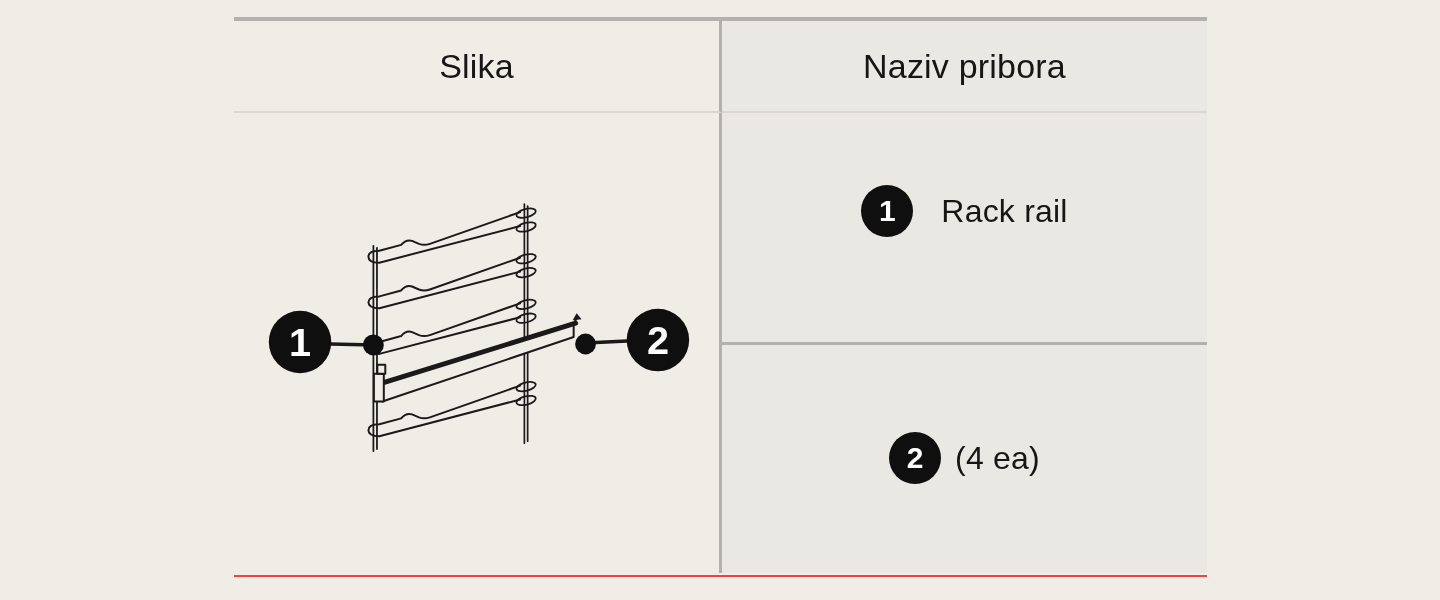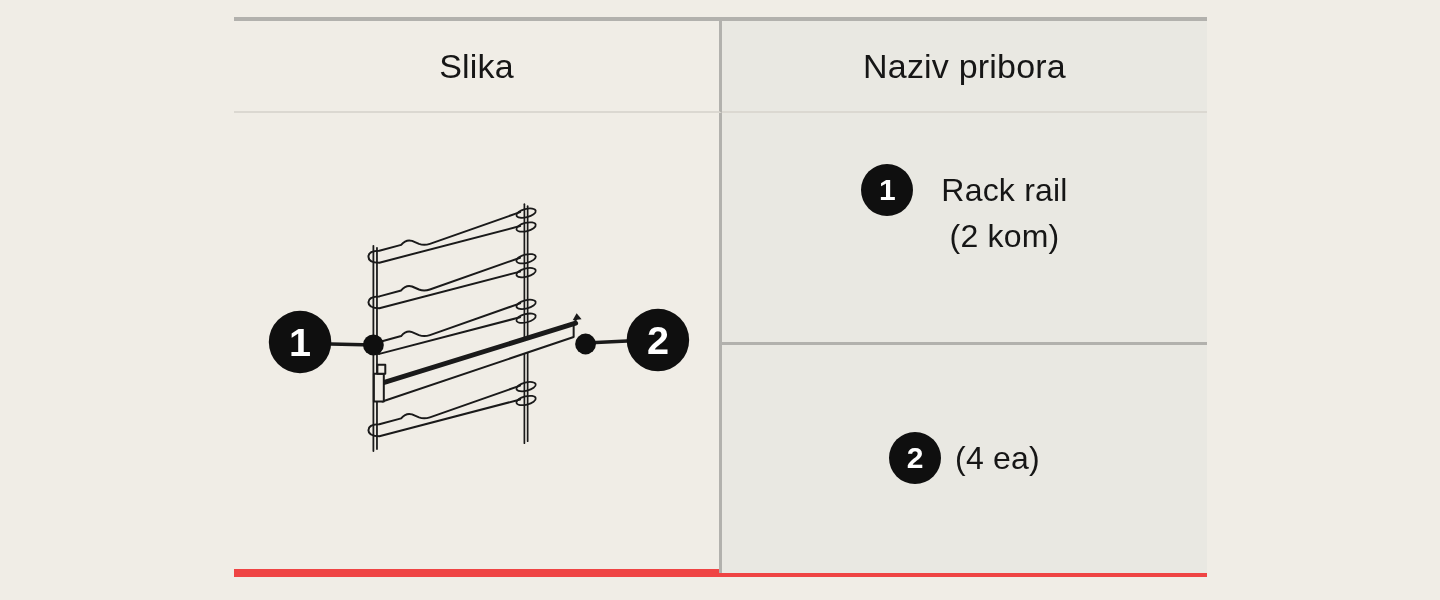--- a/index.html
+++ b/index.html
@@ -6,21 +6,21 @@
   body{
     width:1440px;height:600px;position:relative;overflow:hidden;
     background:#f0ede6;
     font-family:"Liberation Sans", sans-serif;
     color:#161616;
   }
   .acc-table{
     position:absolute;left:234px;top:17px;width:973px;height:560px;
     box-sizing:border-box;
     border-top:4px solid #b2b1ad;
-    border-bottom:8px solid #ef4444;
+    border-bottom:2px solid #ef4444;
     display:grid;
     grid-template-columns:488px 485px;
     grid-template-rows:92px 232px 228px;
   }
   .cell{box-sizing:border-box;}
   .col-left{border-right:3px solid #b2b1ad;}
   .col-right{background:#e9e8e2;}
   .hdr{
     grid-row:1;
     border-bottom:2px solid #dbd8d1;
@@ -134,21 +134,20 @@
         <text x="427" y="243" fill="#ffffff" stroke="none" text-anchor="middle" font-family="Liberation Sans, sans-serif" font-size="40" font-weight="bold">2</text>
       </g>
     </svg>
   </div>
 
   <div class="cell item-cell item-row1 col-right">
     <div class="acc">
       <span class="badge">1</span>
       <div class="acc-text">
         <div>Rack rail</div>
-        <div>(2 kom)</div>
       </div>
     </div>
   </div>
 
   <div class="cell item-cell item-row2 col-right">
     <div class="acc">
       <span class="badge">2</span>
       <div class="acc-text">
         <div>(4 ea)</div>
       </div>

